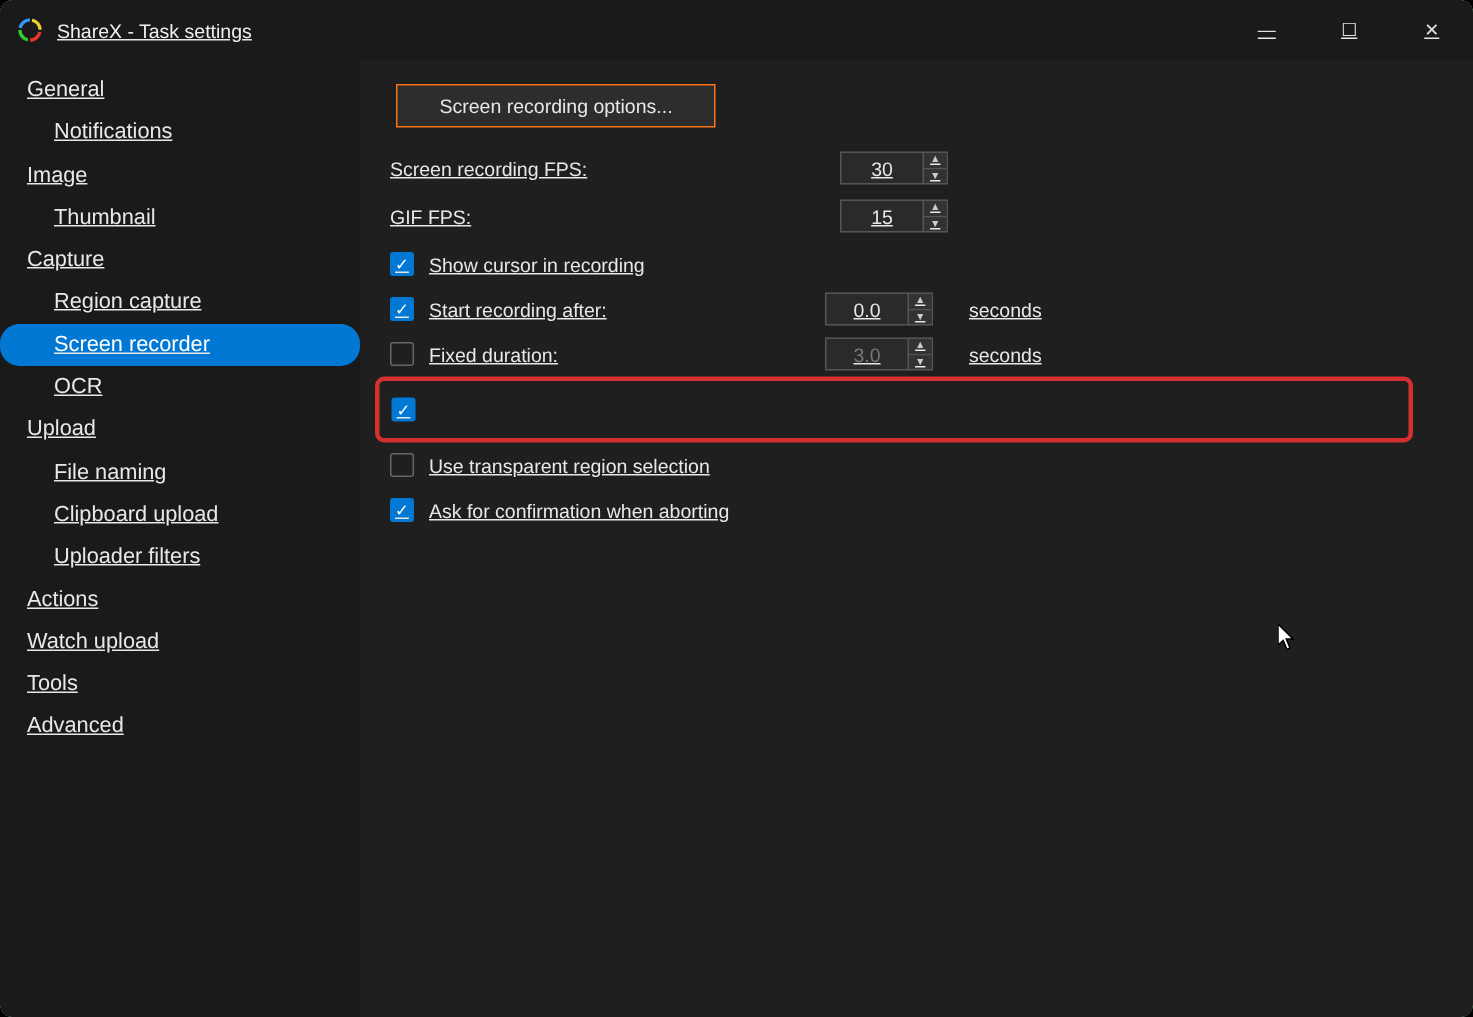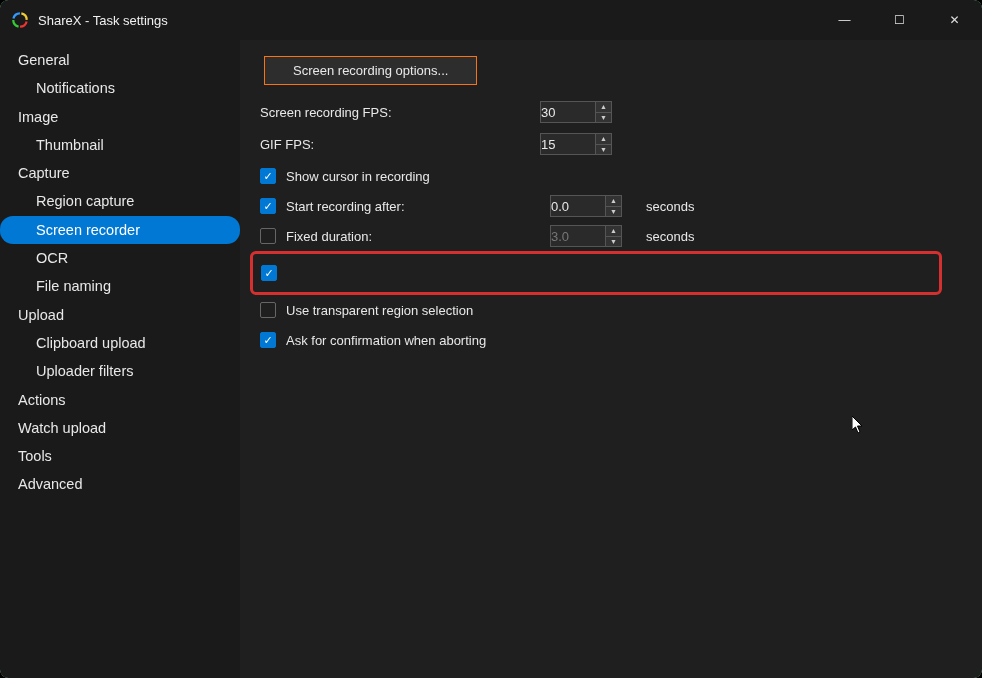--- a/index.html
+++ b/index.html
@@ -15,20 +15,21 @@
     position: relative;
   }
   .window {
     width: 100%;
     height: 100%;
     background: #86efac;
     border-radius: 8px;
     overflow: hidden;
     display: flex;
     flex-direction: column;
+    text-decoration: underline;
   }
   .titlebar {
     height: 40px;
     display: flex;
     align-items: center;
     padding-left: 10px;
     background: #1a1a1a;
   }
   .app-icon {
     width: 20px; height: 20px;
@@ -89,20 +90,21 @@
     font-size: 13px;
     cursor: pointer;
     margin-left: 4px;
     margin-bottom: 12px;
   }
   .row {
     display: flex;
     align-items: center;
     min-height: 30px;
     margin-bottom: 2px;
+    gap: 20px;
   }
   .row-label {
     width: 280px;
     font-size: 13px;
     color: #e8e8e8;
   }
   .chk-row {
     display: flex;
     align-items: center;
     min-height: 30px;
@@ -132,21 +134,21 @@
     width: 72px;
     height: 22px;
     border: 1px solid #555;
     background: #2a2a2a;
   }
   .spinner input {
     flex: 1;
     background: transparent;
     border: none;
     color: #e8e8e8;
-    text-align: left;
+    text-align: center;
     font-size: 13px;
     width: 50px;
     outline: none;
   }
   .spinner.disabled input { color: #777; }
   .spin-btns {
     width: 16px;
     display: flex;
     flex-direction: column;
     border-left: 1px solid #555;
@@ -210,22 +212,22 @@
 
     <div class="sidebar" id="sidebar">
         <div class="nav-item">General</div>
         <div class="nav-item child">Notifications</div>
         <div class="nav-item">Image</div>
         <div class="nav-item child">Thumbnail</div>
         <div class="nav-item">Capture</div>
         <div class="nav-item child">Region capture</div>
         <div class="nav-item child selected">Screen recorder</div>
         <div class="nav-item child">OCR</div>
+        <div class="nav-item">Upload</div>
         <div class="nav-item child">File naming</div>
-        <div class="nav-item">Upload</div>
         <div class="nav-item child">Clipboard upload</div>
         <div class="nav-item child">Uploader filters</div>
         <div class="nav-item">Actions</div>
         <div class="nav-item">Watch upload</div>
         <div class="nav-item">Tools</div>
         <div class="nav-item">Advanced</div>
       </div>
 
     <div class="main">
 

